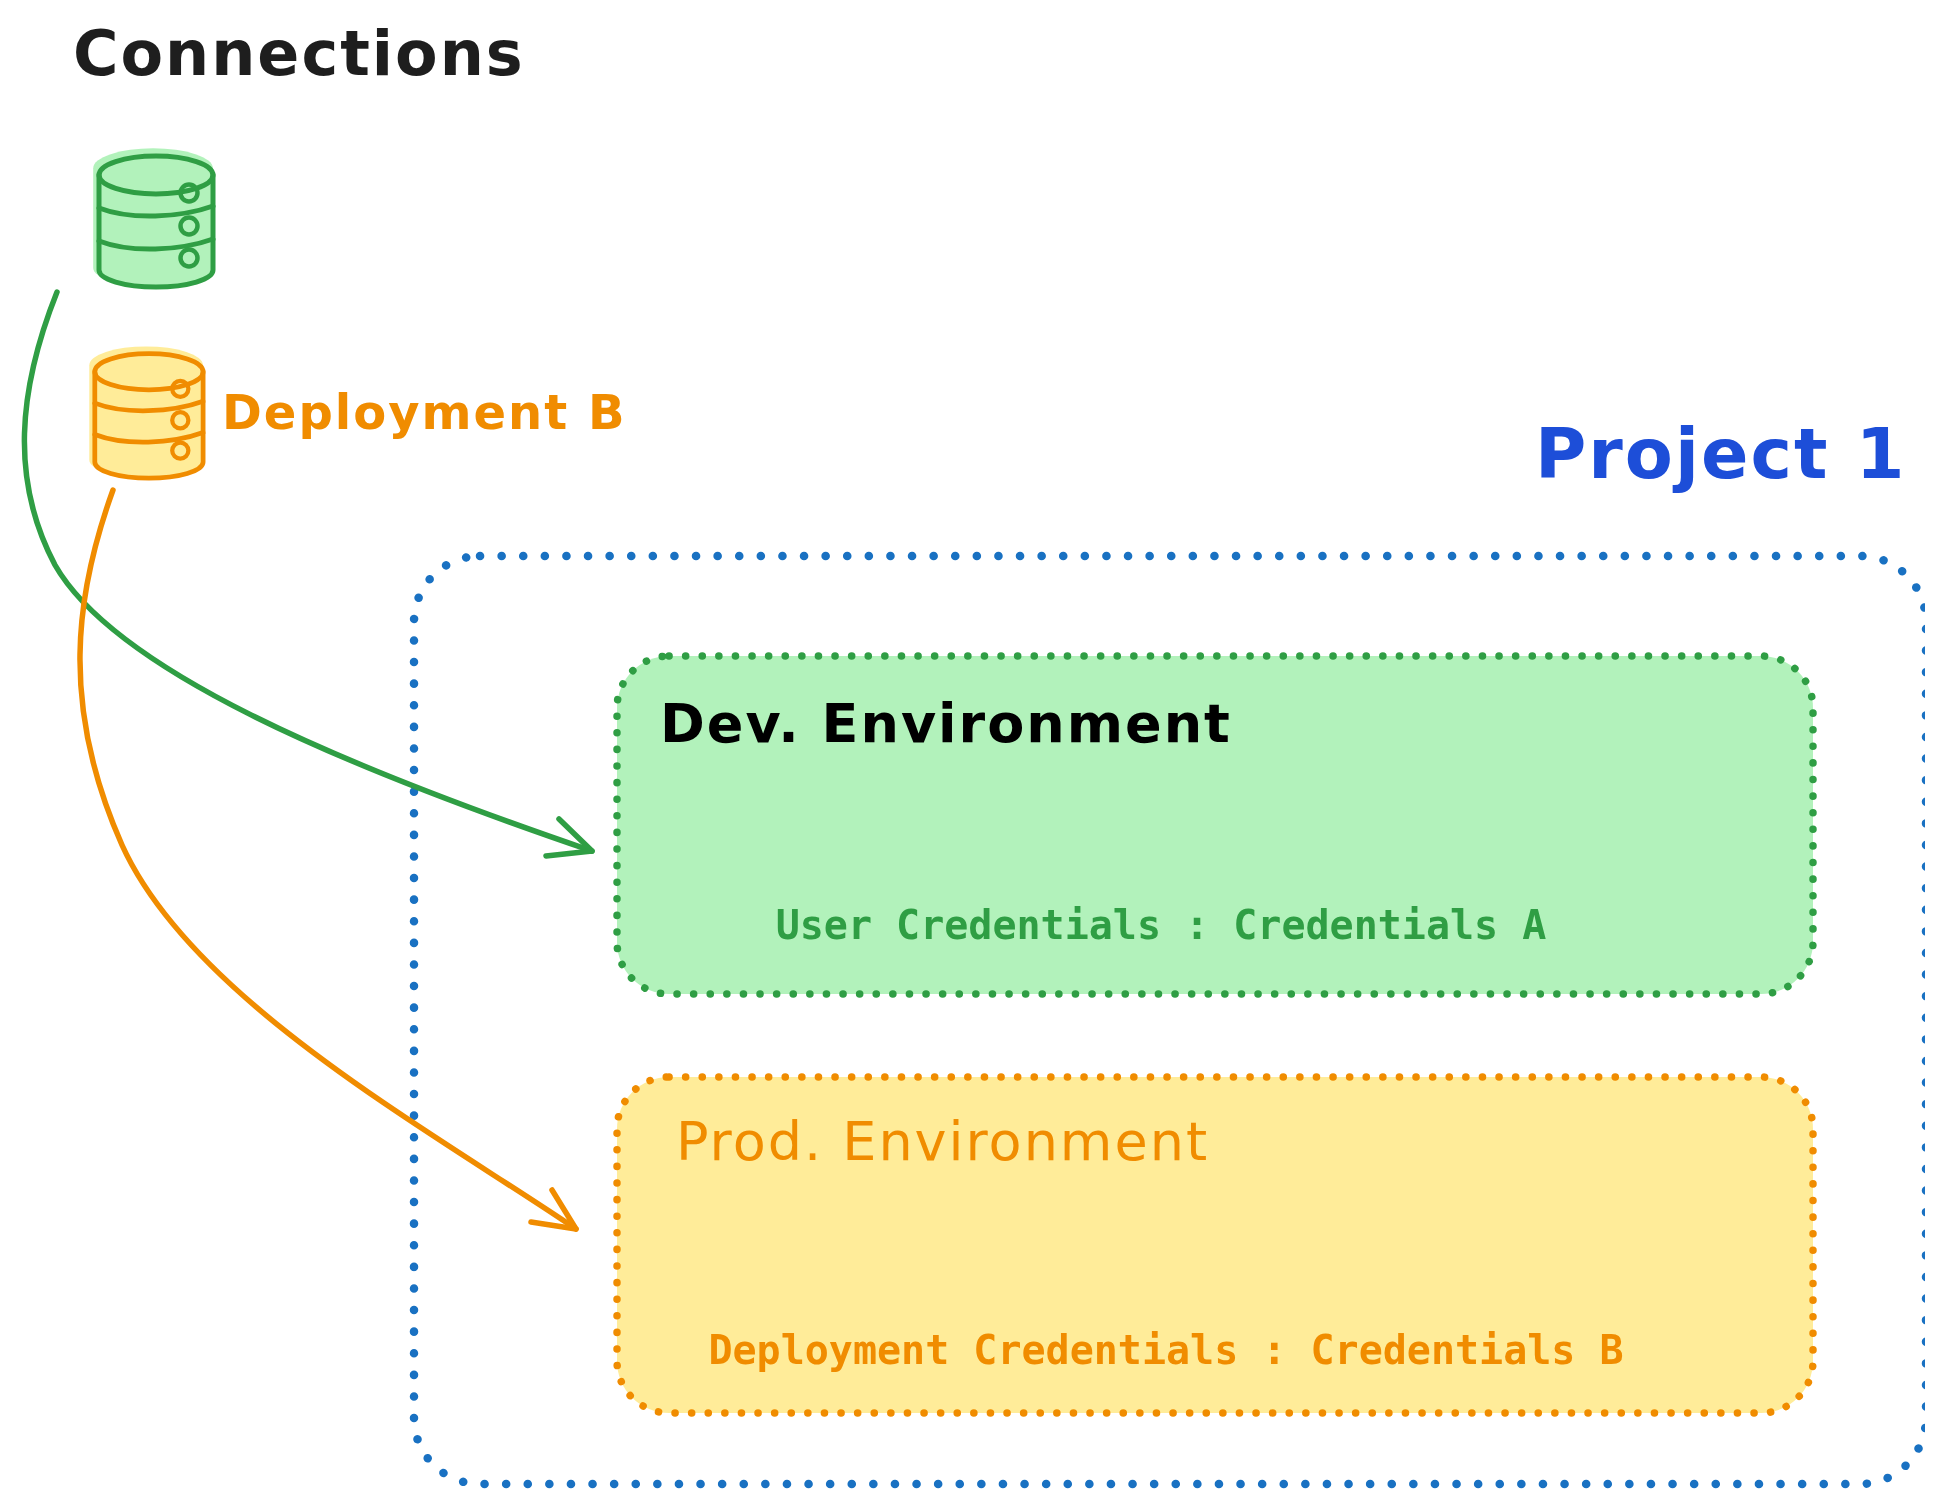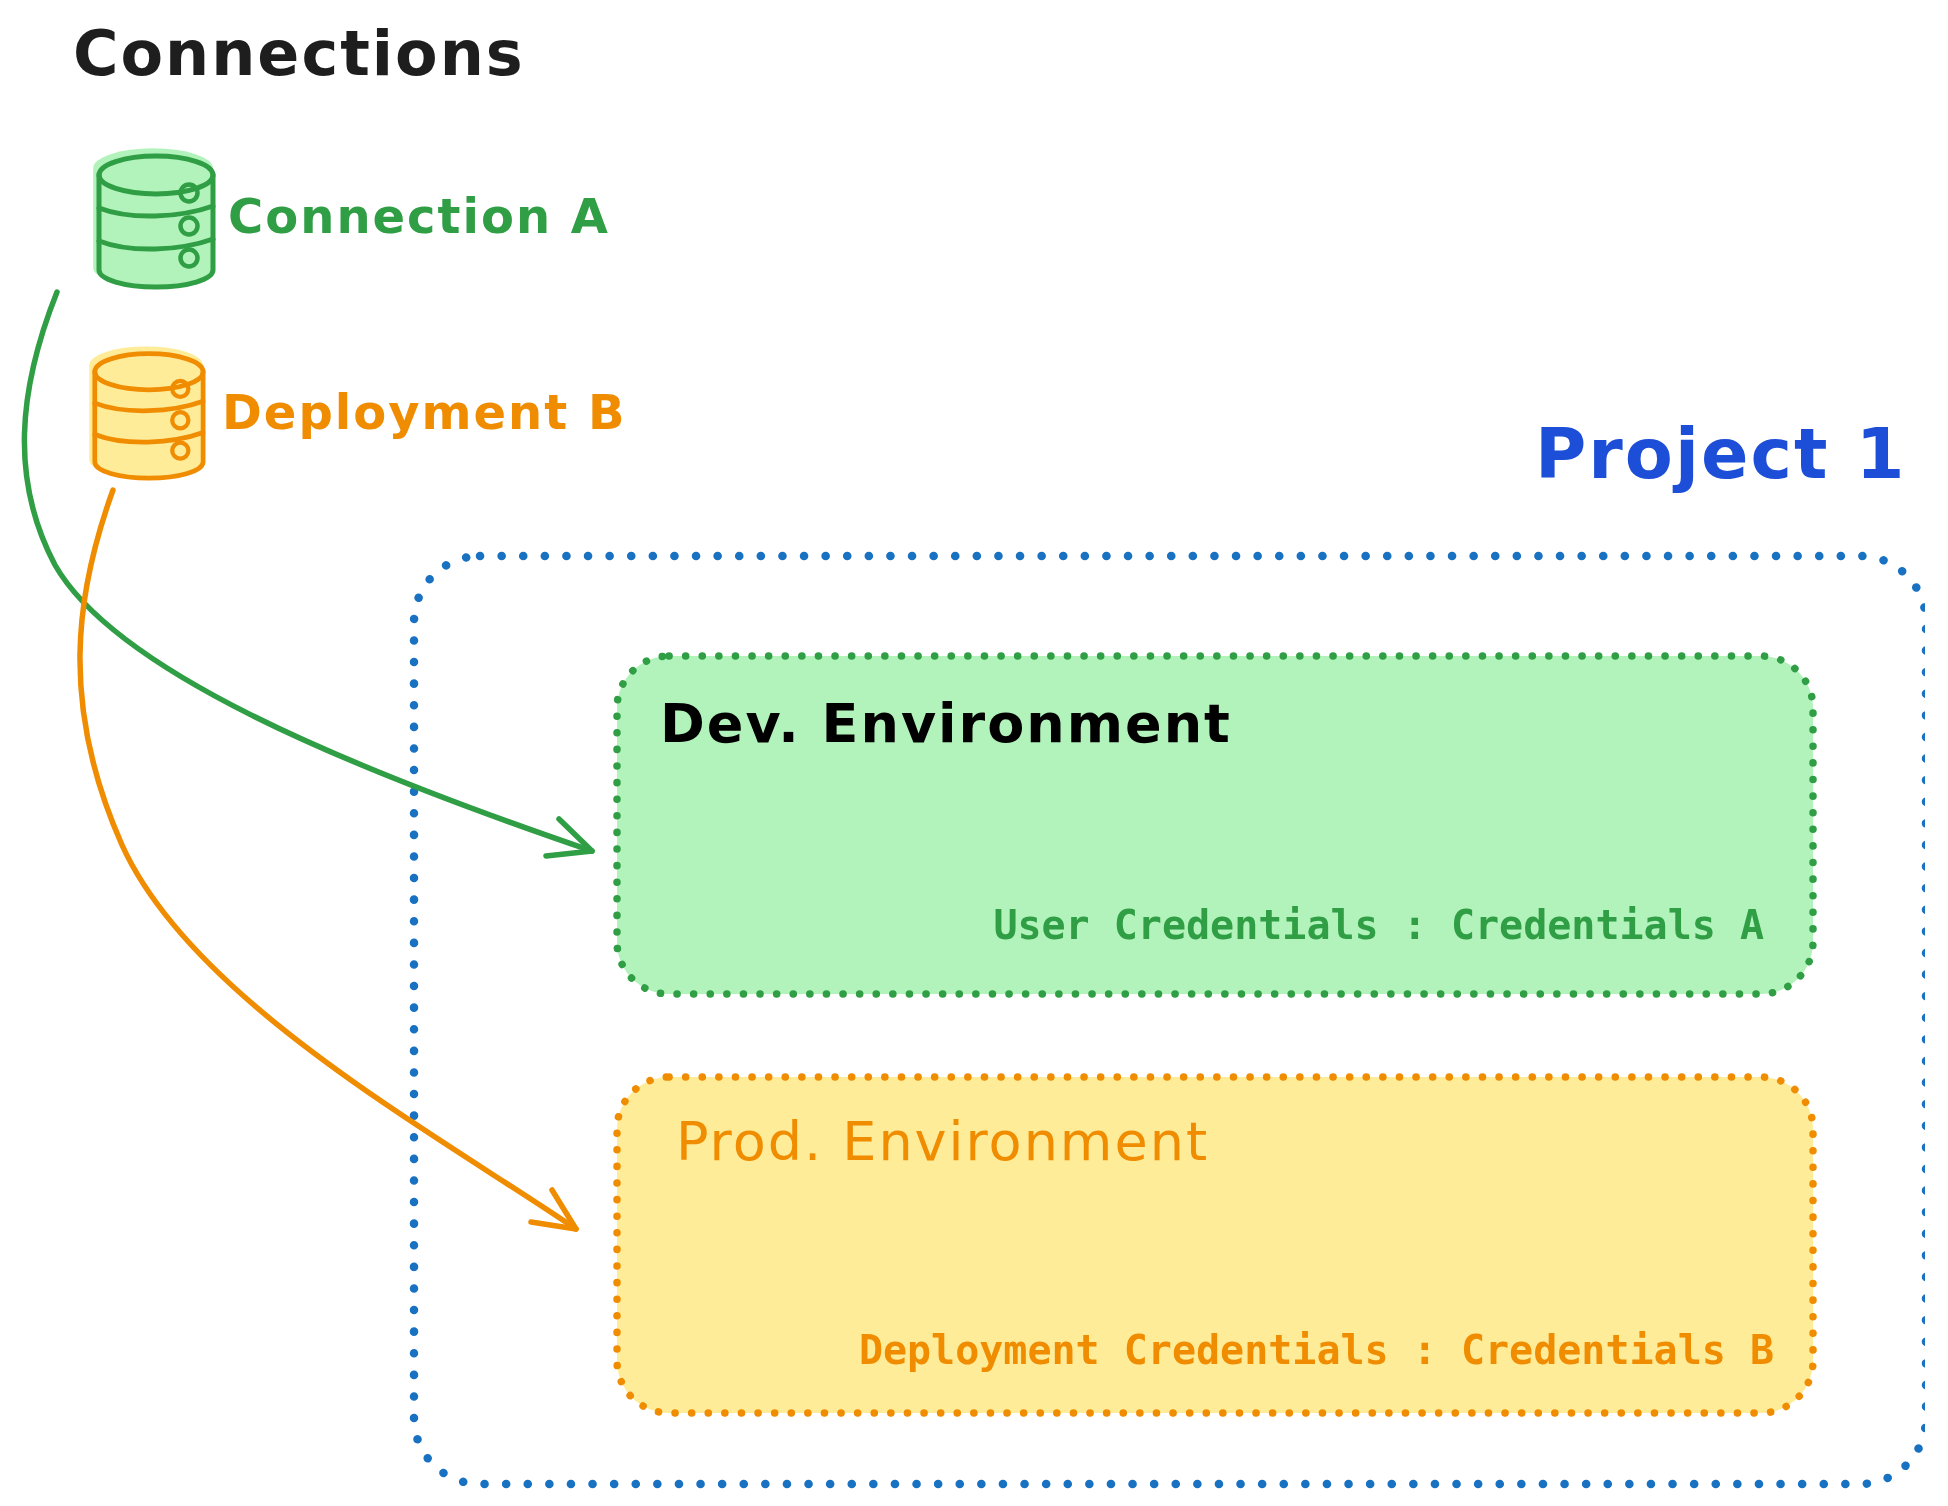--- a/index.html
+++ b/index.html
@@ -12,21 +12,21 @@
   }
   .canvas svg.layer{position:absolute;left:0;top:0;width:1948px;height:1506px;}
   .lbl{position:absolute;white-space:nowrap;line-height:1.1;}
   .lbl-title{left:73px;top:20px;font-size:62px;font-weight:700;color:#1e1e1e;letter-spacing:2px;}
   .lbl-conn-a{left:228px;top:190px;font-size:48px;font-weight:600;color:#2f9e44;letter-spacing:2px;}
   .lbl-conn-b{left:222px;top:386px;font-size:48px;font-weight:600;color:#f08c00;letter-spacing:2px;}
   .lbl-project{left:1535px;top:416px;font-size:70px;font-weight:600;color:#1d4ed8;letter-spacing:2px;}
   .lbl-dev-title{left:660px;top:694px;font-size:54px;font-weight:600;color:#000000;letter-spacing:2px;}
   .lbl-prod-title{left:676px;top:1112px;font-size:54px;font-weight:400;color:#f08c00;letter-spacing:2px;}
   .lbl-cred{
-    left:636px;width:1196px;box-sizing:border-box;text-align:right;
+    left:597px;width:1196px;box-sizing:border-box;text-align:center;
     font-family:"DejaVu Sans Mono",monospace;font-size:40px;font-weight:600;
   }
   .lbl-dev-cred{top:903px;padding-right:68px;color:#2f9e44;}
   .lbl-prod-cred{top:1328px;padding-right:58px;color:#f08c00;}
 </style>
 </head>
 <body>
 
 <div class="canvas">
 
@@ -72,21 +72,20 @@
     </g>
 
     <g stroke="#f08c00" stroke-width="5.5" stroke-linecap="round" stroke-linejoin="round">
       <path d="M 113 490 C 75 595 60 705 122 845 C 192 1000 430 1130 576 1229"></path>
       <path d="M 576 1229 L 552 1190 M 576 1229 L 531 1222"></path>
     </g>
   </svg>
 
   <div class="lbl lbl-title">Connections</div>
 
-  <div class="lbl lbl-conn-a">Connection A</div>
 
   <div class="lbl lbl-conn-b">Deployment B</div>
 
   <div class="lbl lbl-project">Project 1</div>
 
   <div class="lbl lbl-dev-title">Dev. Environment</div>
 
   <div class="lbl lbl-cred lbl-dev-cred">User Credentials : Credentials A</div>
 
   <div class="lbl lbl-prod-title">Prod. Environment</div>

